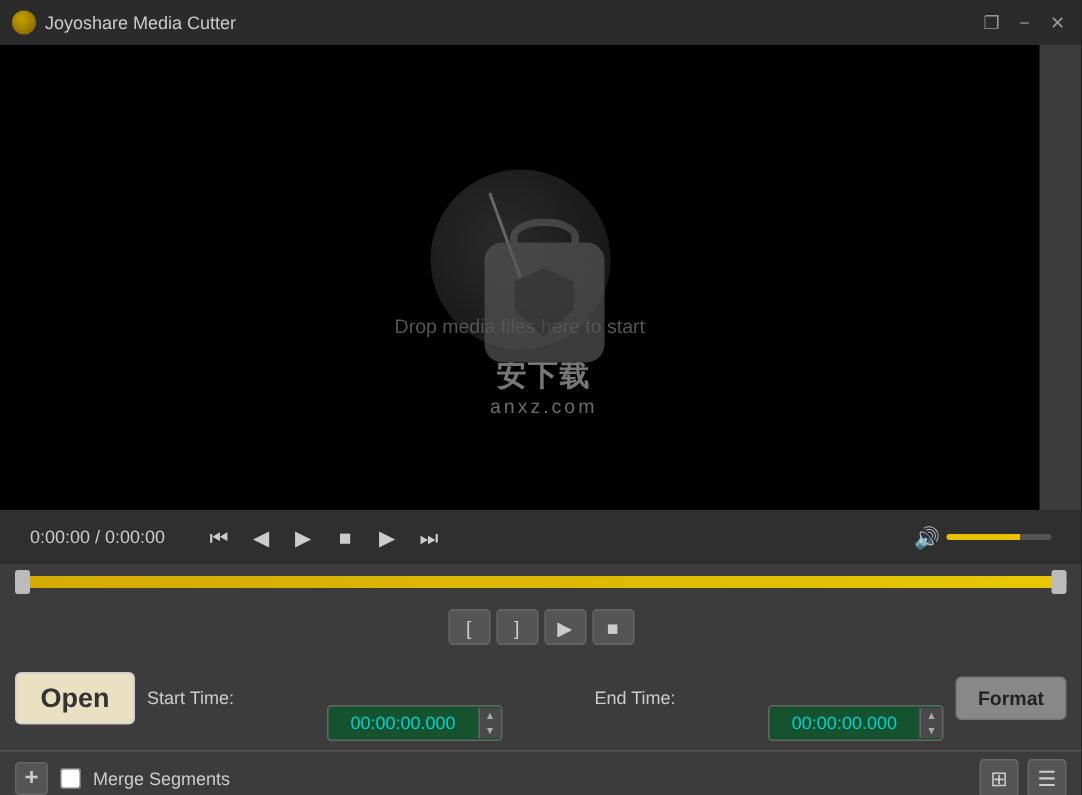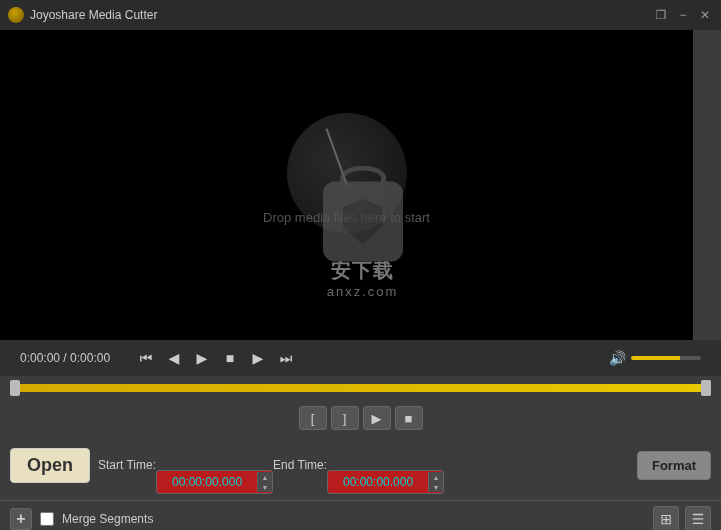--- a/index.html
+++ b/index.html
@@ -1,15 +1,15 @@
 <!DOCTYPE html>
 <html><head>
   <meta charset="utf-8">
   <style>
-    * { margin: 0; padding: 0; box-sizing: border-box; }
+    * { margin: 0; padding: 0; box-sizing: border-box; justify-content: space-between; }
     body {
       width: 721px;
       height: 530px;
       background: #3c3c3c;
       font-family: 'Segoe UI', Arial, sans-serif;
       overflow: hidden;
       user-select: none;
     }
 
     
@@ -88,21 +88,20 @@
     }
     #watermark {
       position: absolute;
       top: 50%;
       left: 50%;
       transform: translate(-30%, -20%);
       display: flex;
       flex-direction: column;
       align-items: center;
       opacity: 0.7;
-      margin-top: 20px;
     }
     #watermark-bag {
       width: 80px;
       height: 80px;
       background: #555;
       border-radius: 12px;
       display: flex;
       align-items: center;
       justify-content: center;
       position: relative;
@@ -265,21 +264,21 @@
       flex: 1;
     }
     .time-label {
       color: #ccc;
       font-size: 12px;
       white-space: nowrap;
     }
     .time-input-wrap {
       display: flex;
       align-items: center;
-      background: #b91c1c;
+      background: #14532d;
       border: 1px solid #666;
       border-radius: 3px;
       overflow: hidden;
       margin-top: 34px;
     }
     .time-input {
       background: transparent;
       border: none;
       color: #00d4d4;
       font-size: 12px;

